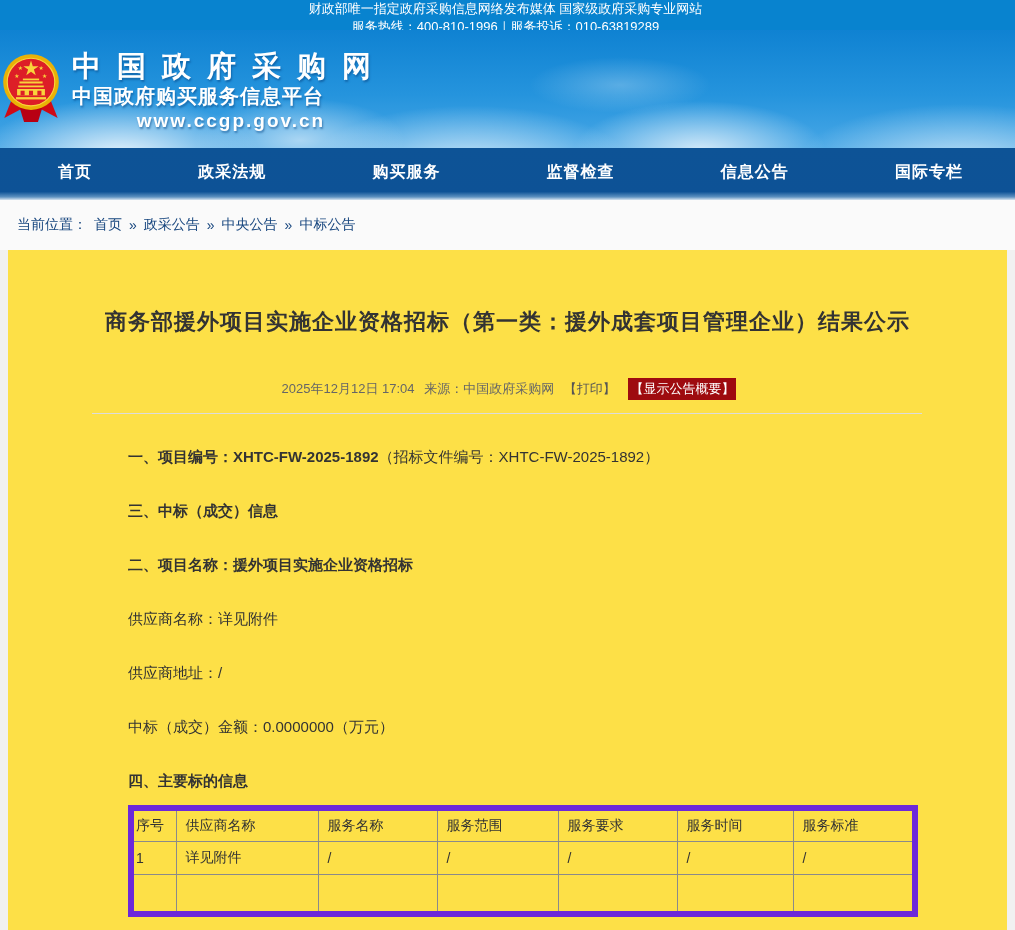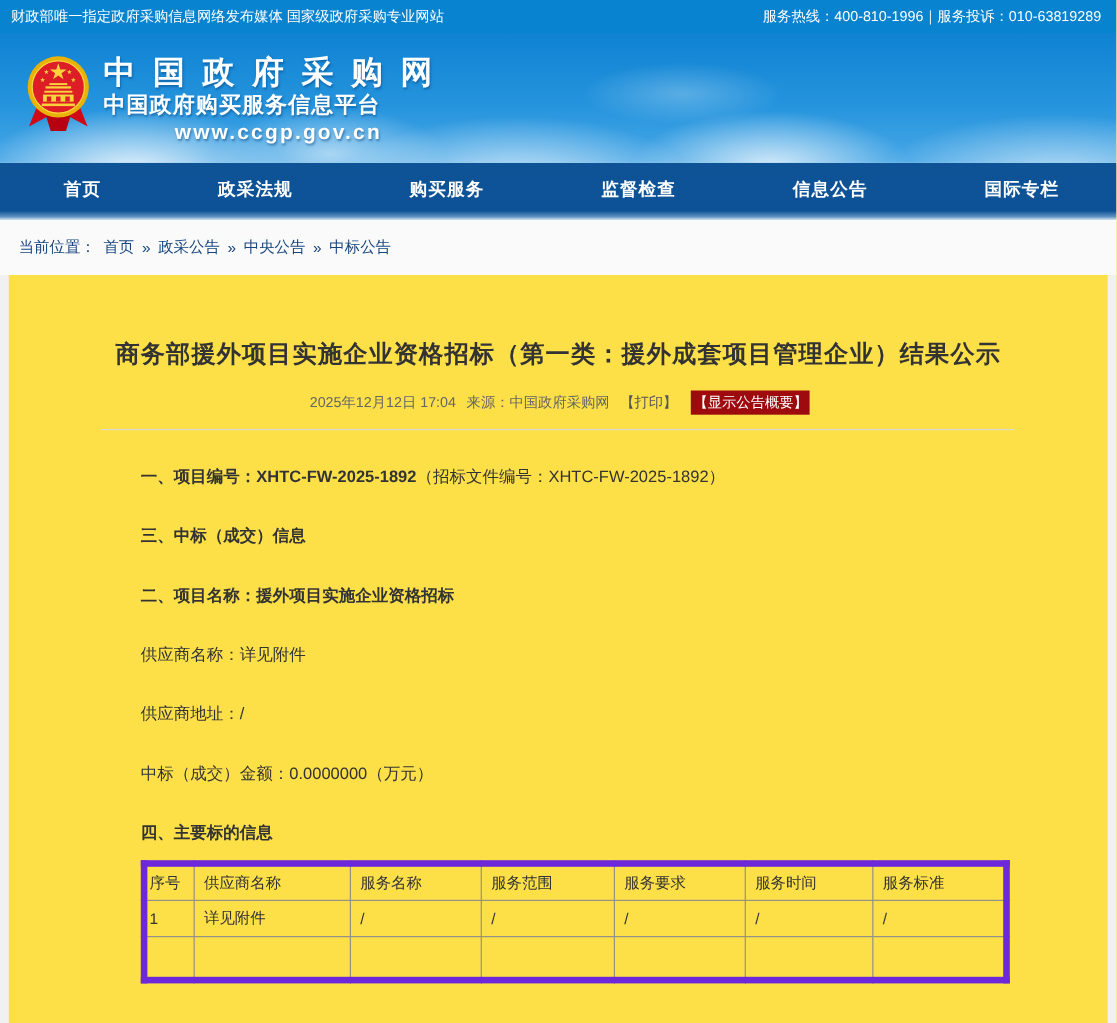--- a/index.html
+++ b/index.html
@@ -8,37 +8,37 @@
     height:930px;
     font-family:"Liberation Sans","DejaVu Sans",sans-serif;
     background:#f1f1f1;
     overflow:hidden;
   }
 
   
   .topbar {
     height:30px; background:#0883cf; color:#ffffff;
     display:flex; justify-content:space-between; align-items:center;
-    padding:0 14px 0 10px; font-size:13px;
+    padding:0 14px 0 10px; font-size:13px;flex-direction:column;
   }
   .topbar .right { display:flex; align-items:center; }
 
   
   .banner {
     position:relative; height:118px;
     background:
       radial-gradient(ellipse 200px 80px at 120px 125px, rgba(255,255,255,.85), rgba(255,255,255,0) 70%),
       radial-gradient(ellipse 150px 60px at 300px 110px, rgba(255,255,255,.55), rgba(255,255,255,0) 70%),
       radial-gradient(ellipse 230px 85px at 470px 135px, rgba(255,255,255,.7), rgba(255,255,255,0) 70%),
       radial-gradient(ellipse 180px 70px at 700px 120px, rgba(255,255,255,.75), rgba(255,255,255,0) 70%),
       radial-gradient(ellipse 230px 80px at 960px 130px, rgba(255,255,255,.6), rgba(255,255,255,0) 70%),
       radial-gradient(ellipse 130px 40px at 620px 55px, rgba(255,255,255,.25), rgba(255,255,255,0) 70%),
       linear-gradient(180deg,#0f82d2 0%, #2594dd 55%, #48a7e6 100%);
   }
-  .logo { position:absolute; left:24px; top:20px; display:flex; cursor:pointer; }
+  .logo { position:absolute; left:2px; top:20px; display:flex; cursor:pointer;align-items:center; }
   .emblem { margin-right:12px; }
   .logo-text { color:#fff; text-shadow:1px 2px 2px rgba(6,66,128,.5); }
   .site-name { font-size:29px; font-weight:bold; letter-spacing:16px; white-space:nowrap; line-height:32px; }
   .platform-name { font-size:20px; font-weight:bold; letter-spacing:1px; white-space:nowrap; line-height:29px; }
   .site-url { font-size:19px; font-weight:bold; letter-spacing:2px; text-align:center; width:318px; line-height:20px; }
 
   
   .nav {
     height:52px;
     background:linear-gradient(180deg,#0d5396 0%, #0d5296 84%, #5d91c0 94%, #d7e4f0 100%);
@@ -59,21 +59,21 @@
   .crumb-band span { margin-right:7px; }
   .crumb-link { cursor:pointer; }
 
   
   .card { margin:0 8px; background:#fde047; height:680px; }
   .article-title {
     padding-top:57px; text-align:center;
     font-size:22px; font-weight:bold; color:#333333; letter-spacing:1px;
   }
   .meta {
-    margin-top:18px; text-align:center; font-size:13px; color:#666666;
+    margin-top:41px; text-align:center; font-size:13px; color:#666666;
     line-height:19px;
   }
   .meta .piece { margin:0 3px; }
   .meta .print { color:#555; cursor:pointer; }
   .summary-badge {
     display:inline-block; background:#9e0b0f; color:#ffffff;
     padding:1px 2px 2px 2px; margin-left:6px; cursor:pointer; font-size:13px;
   }
   .divider { border-top:1px solid #dcdcdc; margin:13px 85px 0 84px; }
 

